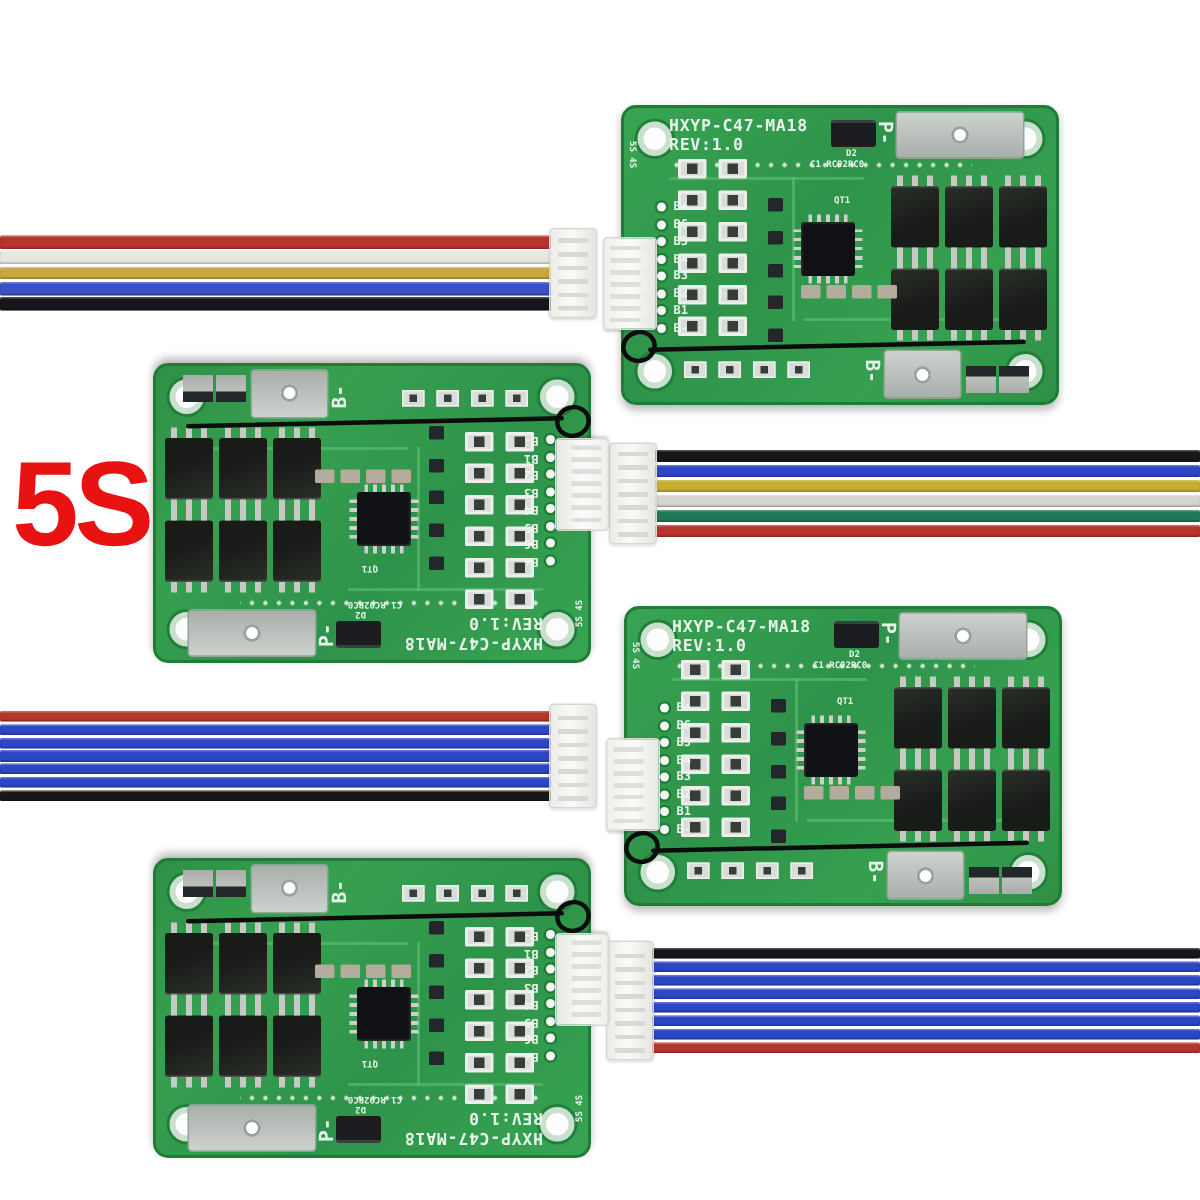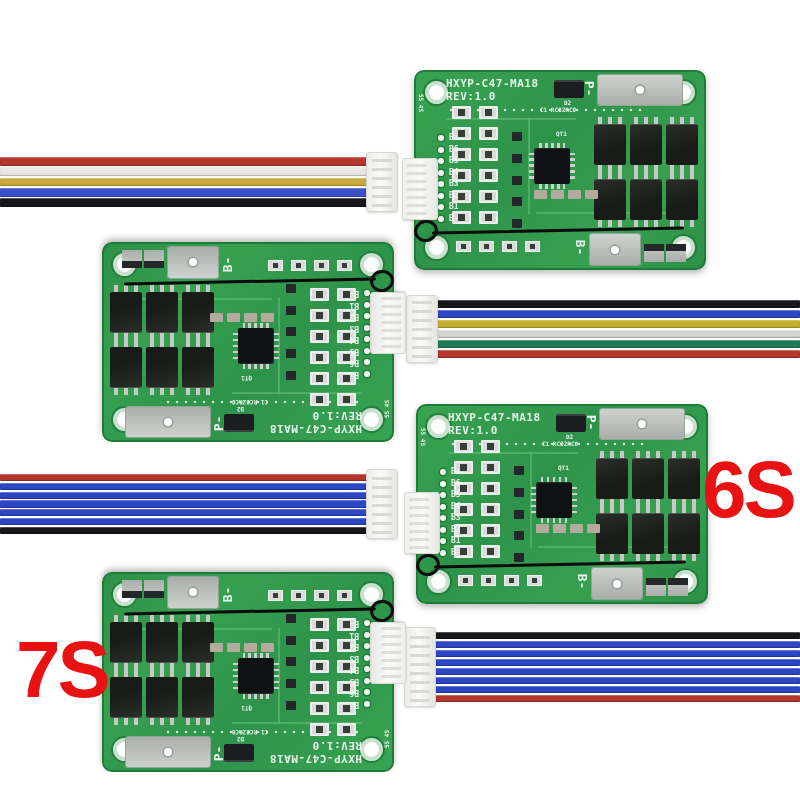--- a/index.html
+++ b/index.html
@@ -567,15 +567,14 @@
           <div class="pin-label">B2</div>
           <div class="pin-label">B1</div>
           <div class="pin-label">B-</div>
         </div>
     <div class="jst"></div>
     <div class="therm-loop"></div>
     <div class="therm-line"></div>
   </div>
     </div>
 
-  <div class="s-label l6">6S</div>
-  <div class="s-label l7">7S</div>
+  <div class="s-label l5">5S</div>
 </div>
 
 </body></html>

